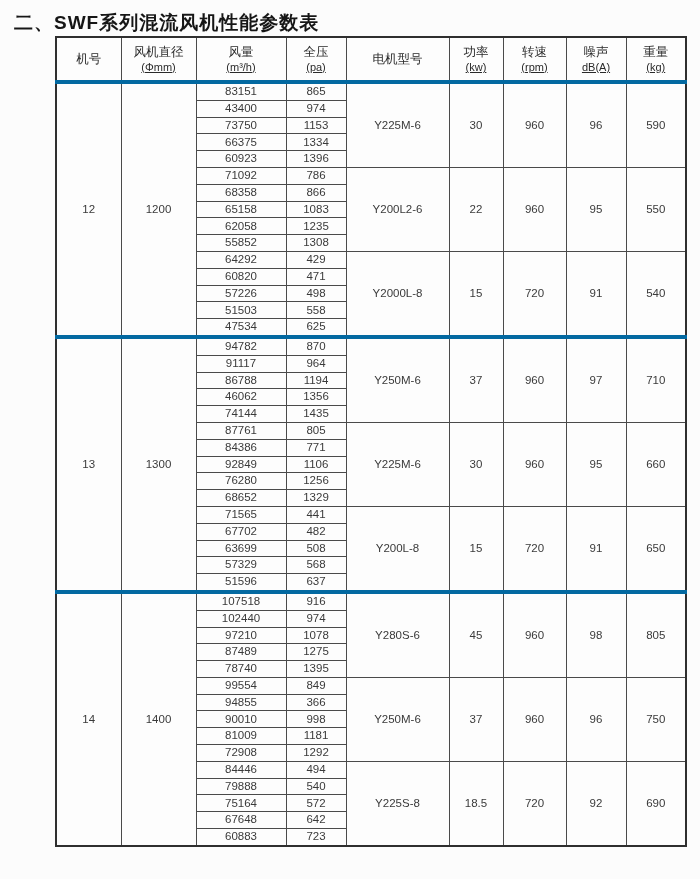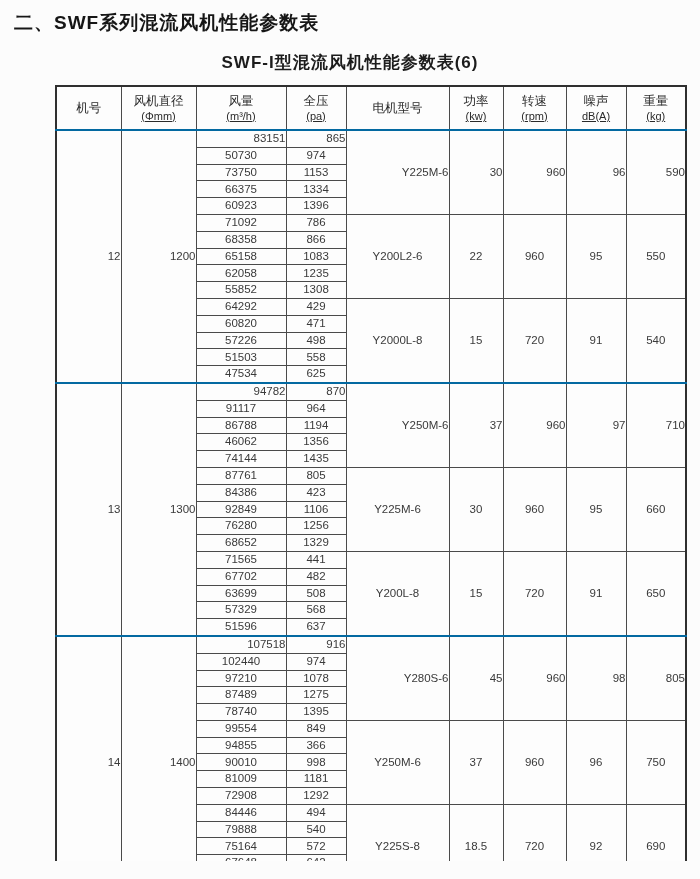--- a/index.html
+++ b/index.html
@@ -58,28 +58,27 @@
     font-size: 11px;
     text-decoration: underline;
   }
   .hl { display: block; }
   .perf tbody td {
     height: 15.8px;
     font-size: 11.5px;
     color: #3a3a3a;
     line-height: 1;
   }
-  tr.gs td { border-top: 2px solid #0369a1; text-align: right; }
+  tr.gs td { border-top: 4px solid #0369a1; }
 </style>
 </head>
 <body>
 
 <div class="page">
   <div class="page-title">二、SWF系列混流风机性能参数表</div>
-  <div class="page-subtitle">SWF-I型混流风机性能参数表(6)</div>
 
   <table class="perf">
     <colgroup>
       <col style="width:65px">
         <col style="width:75px">
         <col style="width:90px">
         <col style="width:60px">
         <col style="width:103px">
         <col style="width:54px">
         <col style="width:63px">
@@ -131,21 +130,21 @@
         <td rowspan="15">1200</td>
         <td>83151</td>
         <td>865</td>
         <td rowspan="5">Y225M-6</td>
         <td rowspan="5">30</td>
         <td rowspan="5">960</td>
         <td rowspan="5">96</td>
         <td rowspan="5">590</td>
       </tr>
       <tr>
-          <td>50730</td>
+          <td>43400</td>
           <td>974</td>
         </tr>
       <tr>
           <td>73750</td>
           <td>1153</td>
         </tr>
       <tr>
           <td>66375</td>
           <td>1334</td>
         </tr>
@@ -235,21 +234,21 @@
         <td>87761</td>
         <td>805</td>
         <td rowspan="5">Y225M-6</td>
         <td rowspan="5">30</td>
         <td rowspan="5">960</td>
         <td rowspan="5">95</td>
         <td rowspan="5">660</td>
       </tr>
       <tr>
           <td>84386</td>
-          <td>423</td>
+          <td>771</td>
         </tr>
       <tr>
           <td>92849</td>
           <td>1106</td>
         </tr>
       <tr>
           <td>76280</td>
           <td>1256</td>
         </tr>
       <tr>

